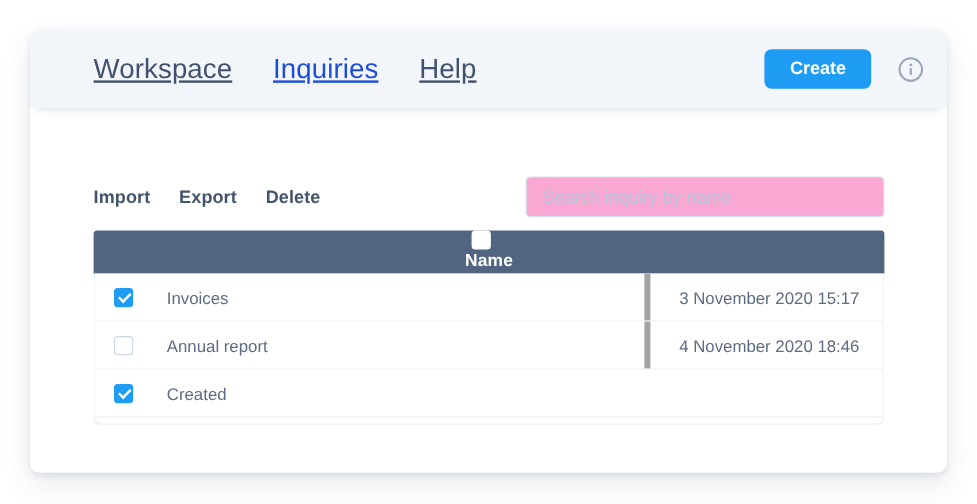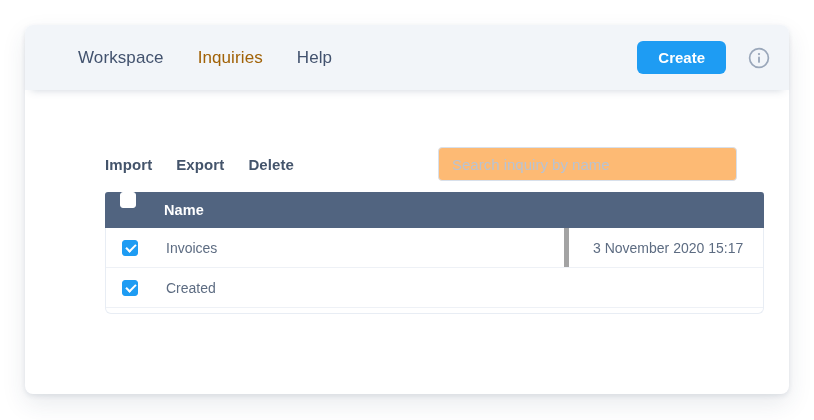--- a/index.html
+++ b/index.html
@@ -13,53 +13,54 @@
   }
 
   
   .card-header {
     height:65px; background:#f2f5f9; border-radius:8px 8px 0 0;
     display:flex; align-items:center; padding:0 19px 0 53px;
     box-shadow:0 6px 8px -6px rgba(80,100,128,0.28);
     position:relative; z-index:2;
   }
   .nav-item {
-    font-size:17px; color:#42526e; margin-right:34px; cursor:pointer;
+    font-size:23px; color:#42526e; margin-right:34px; cursor:pointer;
     letter-spacing:0.1px;
+    text-decoration:underline;
   }
-  .nav-item.active { color:#a16207;text-align:right; }
+  .nav-item.active { color:#1d4ed8;text-align:right; }
   .spacer { flex:1; }
   .create-btn {
     background:#1e9cf3; color:#ffffff; border:none; border-radius:6px;
     font-family:inherit; font-size:15px; font-weight:700;
     padding:9px 21px; cursor:pointer; line-height:1;
   }
   .info-icon { margin-left:22px; width:22px; height:22px; cursor:pointer; display:block; }
 
   
-  .card-body { padding:57px 52px 0 80px; }
+  .card-body { padding:57px 52px 0 53px; }
 
   .toolbar { display:flex; align-items:center; height:34px; }
   .action-link {
     font-size:15px; font-weight:700; color:#44546b; margin-right:24px;
     cursor:pointer; letter-spacing:0.1px;
   }
   .search-input {
     margin-left:auto; width:299px; height:34px;
-    border:1px solid #d8e0eb; border-radius:4px; background:#fdba74;
+    border:1px solid #d8e0eb; border-radius:4px; background:#f9a8d4;
     padding:0 13px; font-family:inherit; font-size:15px; color:#44546b;
     outline:none;
   }
   .search-input::placeholder { color:#b8c3d3; }
 
   
   .table { margin-top:11px; width:659px; }
   .t-header {
-    display:flex; align-items:flex-start; height:36px; background:#516480;
-    border-radius:3px 3px 0 0; color:#ffffff;
+    display:flex; align-items:center; height:36px; background:#516480;
+    border-radius:3px 3px 0 0; color:#ffffff;flex-direction:column;
   }
   .t-body {
     border:1px solid #e8edf4; border-top:none; border-radius:0 0 6px 6px;
     padding-bottom:5px;
   }
   .t-row {
     display:flex; align-items:center; height:40px;
     border-bottom:1px solid #eef1f6; cursor:pointer; background:#fff;
   }
   .cell-main { flex:1; display:flex; align-items:center; height:100%; }
@@ -128,20 +129,29 @@
         <div class="t-row">
           <span class="cell-main">
             <span class="checkbox checked"></span>
             <span class="row-text">Invoices</span>
           </span>
           <span class="cell-created">
             <span class="row-text">3 November 2020 15:17</span>
           </span>
         </div>
 
+        <div class="t-row">
+          <span class="cell-main">
+            <span class="checkbox"></span>
+            <span class="row-text">Annual report</span>
+          </span>
+          <span class="cell-created">
+            <span class="row-text">4 November 2020 18:46</span>
+          </span>
+        </div>
 
         <div class="t-row">
           <span class="cell-main">
             <span class="checkbox checked"></span>
             <span class="row-text">Created</span>
           </span>
         </div>
 
       </div>
     </div>

